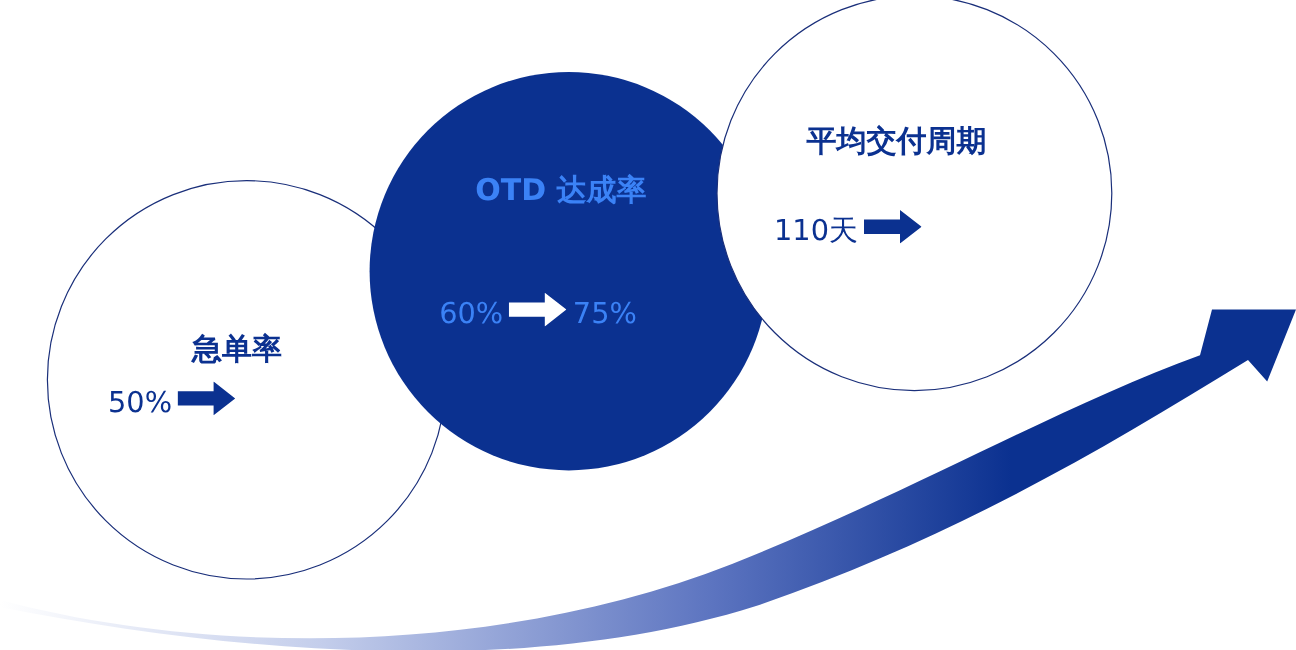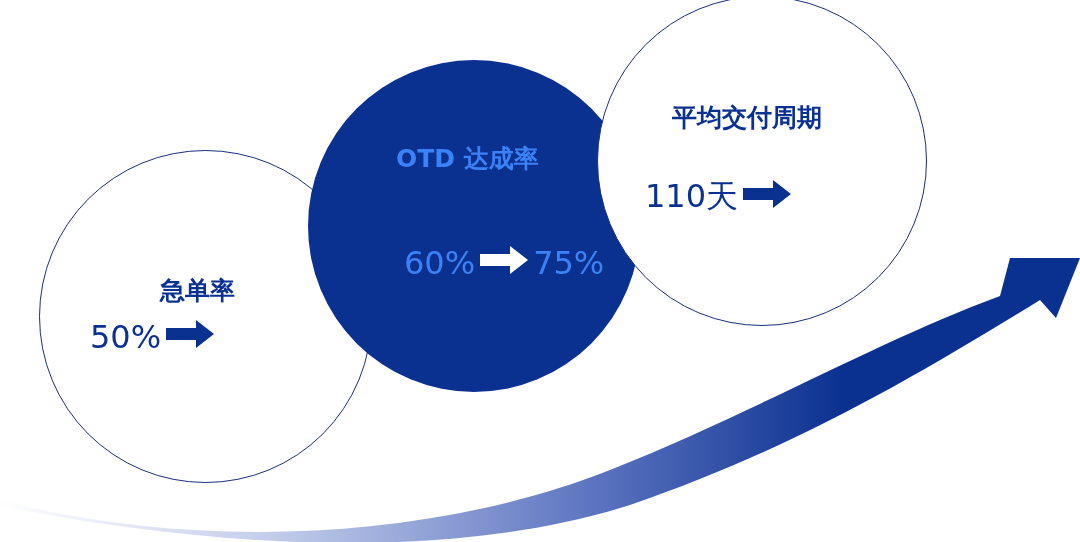--- a/index.html
+++ b/index.html
@@ -4,21 +4,21 @@
 <style>
   html, body { margin:0; padding:0; }
   body { width:1080px; height:542px; background:#ffffff; position:relative; overflow:hidden;
          font-family:"DejaVu Sans","Liberation Sans",sans-serif; }
   svg.bg { position:absolute; left:0; top:0; }
   .circle { position:absolute; border-radius:50%; box-sizing:border-box; }
   .c-left { left:39px; top:150px; width:333px; height:333px; border:1.3px solid #1a2f7a; background:#fff; }
   .c-mid { left:308px; top:60px; width:332px; height:332px; background:#0b3190; }
   .c-right { left:597px; top:-4px; width:330px; height:330px; border:1.3px solid #1a2f7a; background:#fff; }
   .title { position:absolute; font-weight:bold; font-size:25px; white-space:nowrap; }
-  .vals { position:absolute; display:flex; align-items:center; font-size:32px; white-space:nowrap; }
+  .vals { position:absolute; display:flex; align-items:center; font-size:24px; white-space:nowrap; }
   .dark-text { color:#0b3190; }
   .light-text { color:#3b82f6; }
   .arrow-glyph { display:inline-block; margin:0 5px; }
 </style>
 </head>
 <body>
 
 <svg class="bg" width="1080" height="542" viewBox="0 0 1080 542">
   <defs>
     <linearGradient id="fade" x1="0" y1="0" x2="1" y2="0">
@@ -44,21 +44,21 @@
   <span>50%</span>
   <span class="arrow-glyph">
     <svg width="48" height="28" viewBox="0 0 48 28">
         <path d="M0,8 H30 V0 L48,14 L30,28 V20 H0 Z" fill="#0b3190"></path>
       </svg>
   </span>
 </div>
 
 <div class="circle c-mid"></div>
 <div class="title light-text" style="left:396px;top:142px;">OTD 达成率</div>
-<div class="vals light-text" style="left:404px;top:244px;text-align:center;">
+<div class="vals light-text" style="left:366px;top:244px;text-align:center;">
   <span>60%</span>
   <span class="arrow-glyph">
     <svg width="48" height="28" viewBox="0 0 48 28">
         <path d="M0,8 H30 V0 L48,14 L30,28 V20 H0 Z" fill="#ffffff"></path>
       </svg>
   </span>
   <span>75%</span>
 </div>
 
 <div class="circle c-right"></div>

